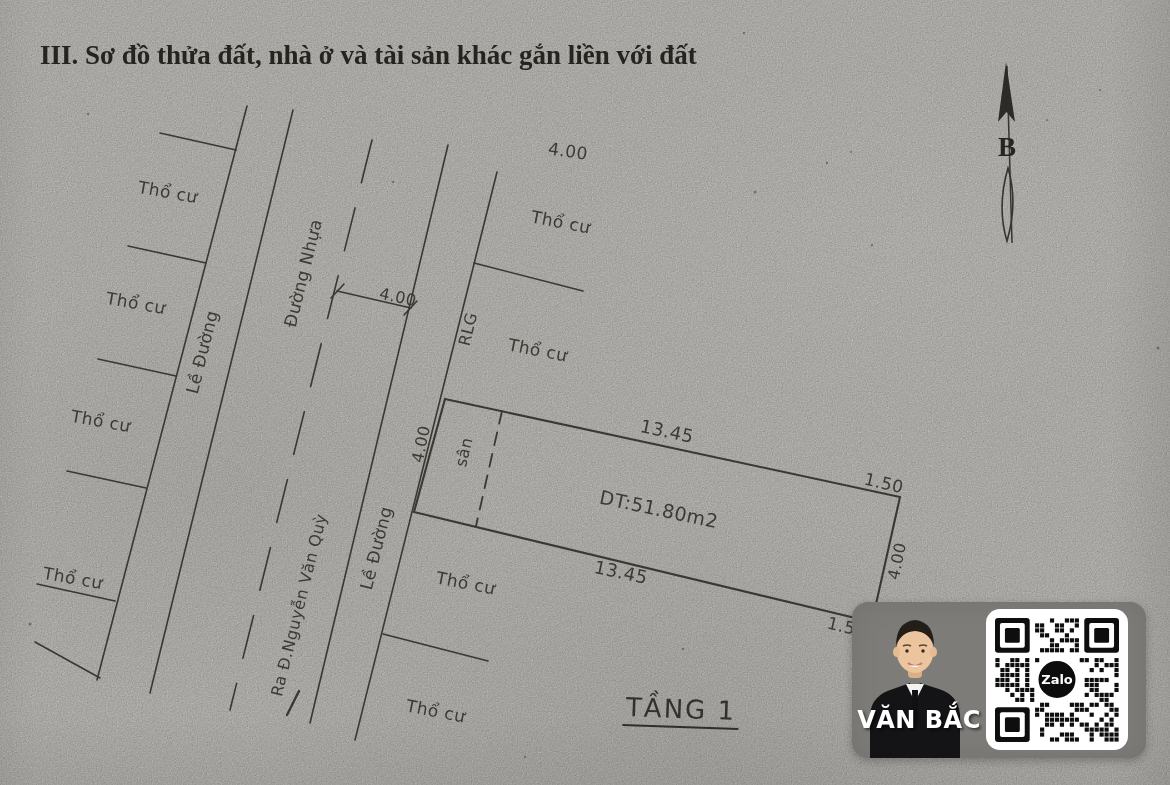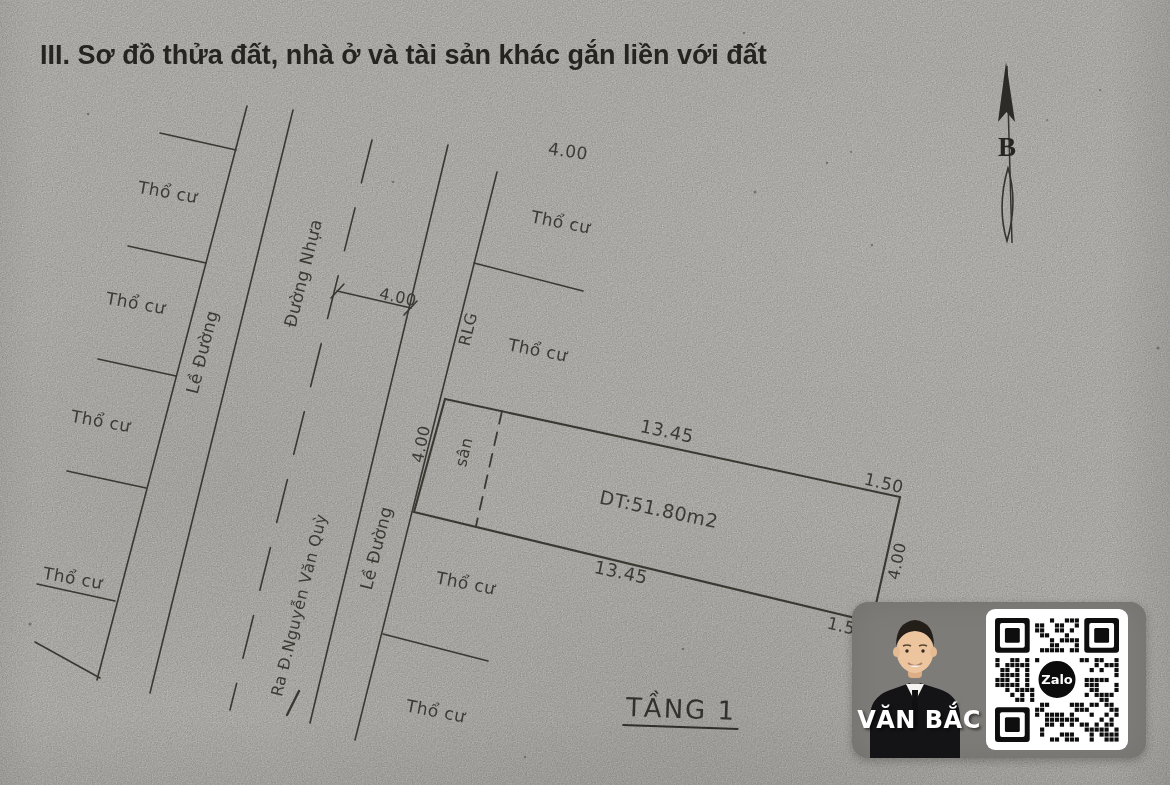--- a/index.html
+++ b/index.html
@@ -17,21 +17,21 @@
       linear-gradient(90deg, rgba(0,0,0,0.04), rgba(0,0,0,0) 3%, rgba(0,0,0,0) 95%, rgba(0,0,0,0.07)),
       linear-gradient(0deg, rgba(0,0,0,0.05), rgba(0,0,0,0) 9%);
   }
   #line-layer{position:absolute;inset:0;z-index:2;}
   .lbl{
     position:absolute;z-index:3;white-space:nowrap;color:#3c3a33;
     transform-origin:center;letter-spacing:0.5px;
   }
   #page-title{
     position:absolute;left:40px;top:40px;z-index:3;
-    font-family:Liberation Sans, sans-serif;
+    font-family:Liberation Serif, serif;
     font-weight:bold;font-size:27px;color:#26241f;letter-spacing:0px;
     white-space:nowrap;
   }
   #north-label{
     position:absolute;z-index:3;left:1007px;top:147px;
     transform:translate(-50%,-50%);
     font-family:"Liberation Serif","DejaVu Serif",serif;
     font-weight:bold;font-size:27px;color:#262521;
   }
   #floor-label{
@@ -44,21 +44,21 @@
     box-shadow:0 3px 9px rgba(0,0,0,0.25), inset 0 0 30px rgba(0,0,0,0.08);
   }
   #agent-photo{position:absolute;left:0;top:0;}
   #agent-name{
     position:absolute;left:2px;top:104px;width:130px;text-align:center;z-index:5;
     font-weight:bold;font-size:24px;color:#ffffff;letter-spacing:0.5px;
     text-shadow:2px 2px 3px rgba(0,0,0,0.55);
   }
   #qr-box{
     position:absolute;left:134px;top:7px;width:142px;height:141px;
-    background:#ffffff;border-radius:9px;overflow:hidden;
+    background:#ffffff;border-radius:14px;overflow:hidden;
   }
 </style>
 </head>
 <body>
 
 <div id="paper-shading"></div>
 
 <svg id="line-layer" width="1170" height="785" viewBox="0 0 1170 785">
   <defs>
     <filter id="grain" x="0" y="0" width="100%" height="100%">

